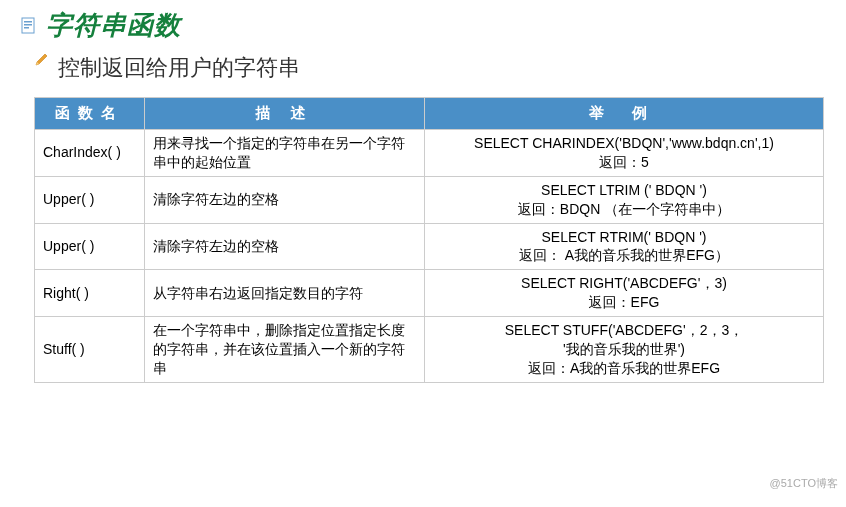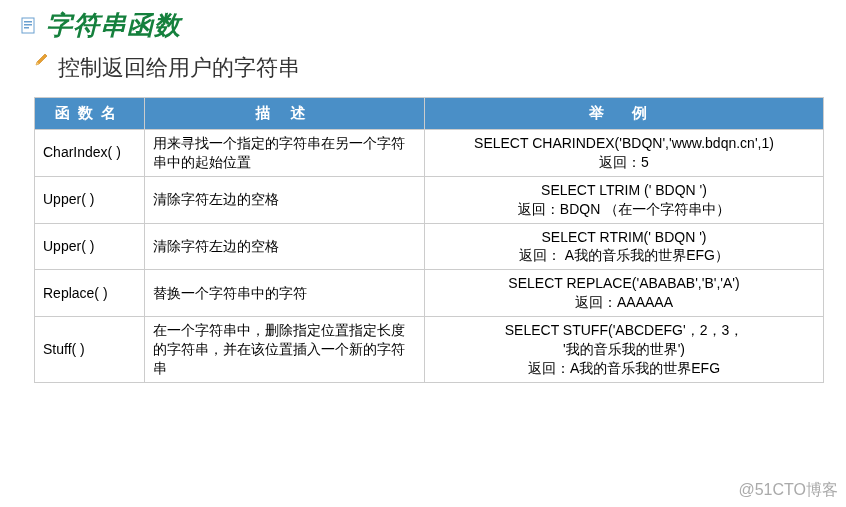--- a/index.html
+++ b/index.html
@@ -64,23 +64,23 @@
     padding: 4px 8px;
     vertical-align: middle;
     background: #fff;
     line-height: 1.35;
   }
   .col-name { width: 110px; }
   .col-desc { width: 280px; }
   .watermark {
     position: absolute;
     right: 8px;
-    bottom: 6px;
+    bottom: 16px;
     color: #aaa;
-    font-size: 16px;
+    font-size: 11px;
   }
   .ex { white-space: pre-line; text-align: center; }
 </style>
 </head>
 <body>
 
 <div class="title-row">
   <span class="title-icon">
     <svg viewBox="0 0 18 18">
         <rect x="2" y="1" width="12" height="15" fill="#fff" stroke="#6aa0d0" stroke-width="1"></rect>
@@ -123,24 +123,24 @@
       <td class="ex">SELECT LTRIM ('  BDQN  ')
 返回：BDQN    （在一个字符串中）</td>
     </tr>
     <tr>
       <td>Upper( )</td>
       <td>清除字符左边的空格</td>
       <td class="ex">SELECT RTRIM('  BDQN  ')
 返回：    A我的音乐我的世界EFG）</td>
     </tr>
     <tr>
-      <td>Replace( )</td>
-      <td>替换一个字符串中的字符</td>
-      <td class="ex">SELECT REPLACE('ABABAB','B','A')
-返回：AAAAAA</td>
+      <td>Right( )</td>
+      <td>从字符串右边返回指定数目的字符</td>
+      <td class="ex">SELECT RIGHT('ABCDEFG'，3)
+返回：EFG</td>
     </tr>
     <tr>
       <td>Stuff( )</td>
       <td>在一个字符串中，删除指定位置指定长度的字符串，并在该位置插入一个新的字符串</td>
       <td class="ex">SELECT STUFF('ABCDEFG'，2，3，
                            '我的音乐我的世界')
 返回：A我的音乐我的世界EFG</td>
     </tr>
   </tbody>
 </table>

